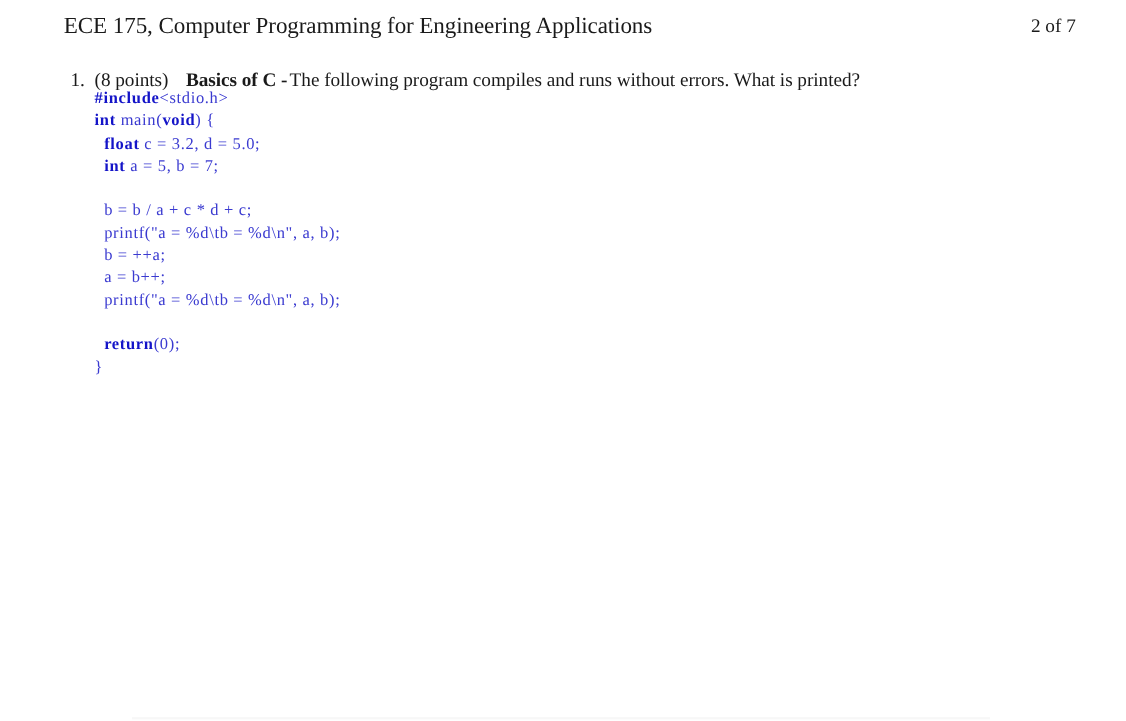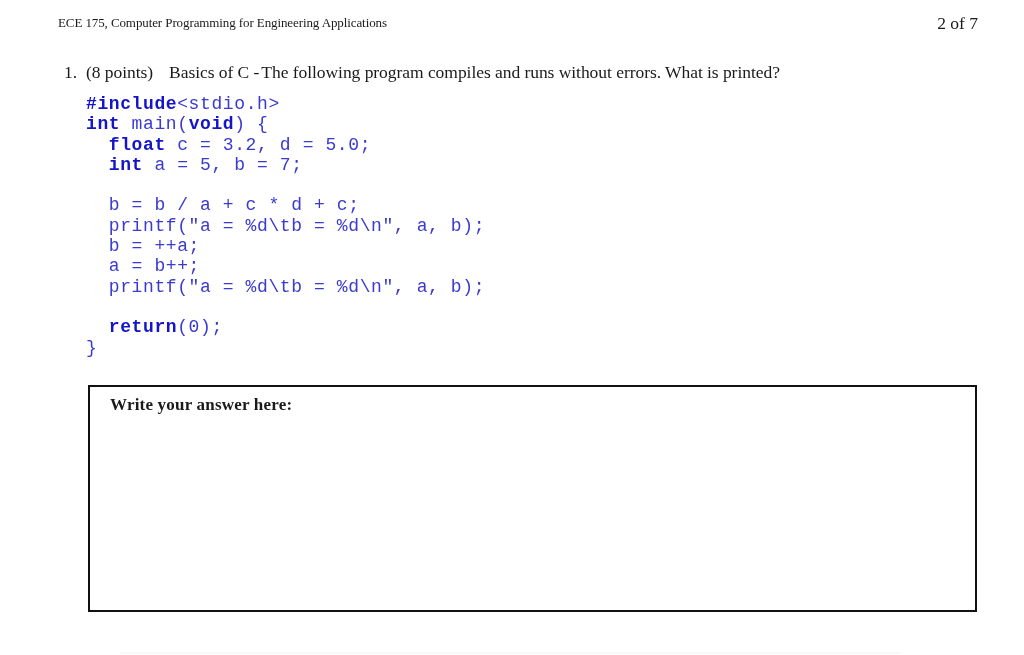--- a/index.html
+++ b/index.html
@@ -40,21 +40,21 @@
     position: absolute;
     left: 58px;
     top: 12px;
     width: 920px;
     height: 22px;
   }
   .header-title {
     position: absolute;
     left: 0;
     top: 0;
-    font-size: 13px;
+    font-size: 21px;
     line-height: 22px;
     white-space: nowrap;
     letter-spacing: -0.1px;
   }
   .header-pageno {
     position: absolute;
     right: 0;
     top: 0;
     font-size: 17.5px;
     line-height: 22px;
@@ -77,34 +77,34 @@
     letter-spacing: -0.05px;
   }
   .q-number {
     display: inline-block;
     width: 22px;
   }
   .q-points {
     margin-right: 16px;
   }
   .q-topic {
-    font-weight: normal;
+    font-weight: bold;
   }
   .q-text {
     margin-left: 2px;
     font-family: Liberation Serif, serif;
   }
 
   
   .code-listing {
     position: absolute;
     left: 86px;
-    top: 94px;
-    font-family: Liberation Mono, monospace;
-    font-size: 18px;
+    top: 80px;
+    font-family: Liberation Serif, serif;
+    font-size: 15px;
     line-height: 20.3px;
     color: #2222cc;
     letter-spacing: 0.6px;
     white-space: pre;
   }
   .code-line {
     height: 20.3px;
     white-space: pre;
   }
   .code-line.blank {
@@ -159,20 +159,16 @@
   </div>
 
   <div class="question-block">
     <div class="question-line">
       <span class="q-number">1.</span><span class="q-points">(8 points)</span><span class="q-topic">Basics of C -</span><span class="q-text">The following program compiles and runs without errors.  What is printed?</span>
     </div>
   </div>
 
   <div class="code-listing"><div class="code-line"><span class="kw">#include</span><span class="plain">&lt;stdio.h&gt;</span></div><div class="code-line"><span class="kw">int</span><span class="plain"> main(</span><span class="kw">void</span><span class="plain">) {</span></div><div class="code-line"><span class="kw">  float</span><span class="plain"> c = 3.2, d = 5.0;</span></div><div class="code-line"><span class="kw">  int</span><span class="plain"> a = 5, b = 7;</span></div><div class="code-line blank">&nbsp;</div><div class="code-line"><span class="plain">  b = b / a + c * d + c;</span></div><div class="code-line"><span class="plain">  printf("a = %d\tb = %d\n", a, b);</span></div><div class="code-line"><span class="plain">  b = ++a;</span></div><div class="code-line"><span class="plain">  a = b++;</span></div><div class="code-line"><span class="plain">  printf("a = %d\tb = %d\n", a, b);</span></div><div class="code-line blank">&nbsp;</div><div class="code-line"><span class="kw">  return</span><span class="plain">(0);</span></div><div class="code-line"><span class="plain">}</span></div></div>
 
-  <div class="answer-box">
-    <div class="answer-label">Write your answer here:</div>
-    <div class="answer-area"></div>
-  </div>
 
   <div class="page-bottom-edge"></div>
 
 </div>
 
 </body></html>

